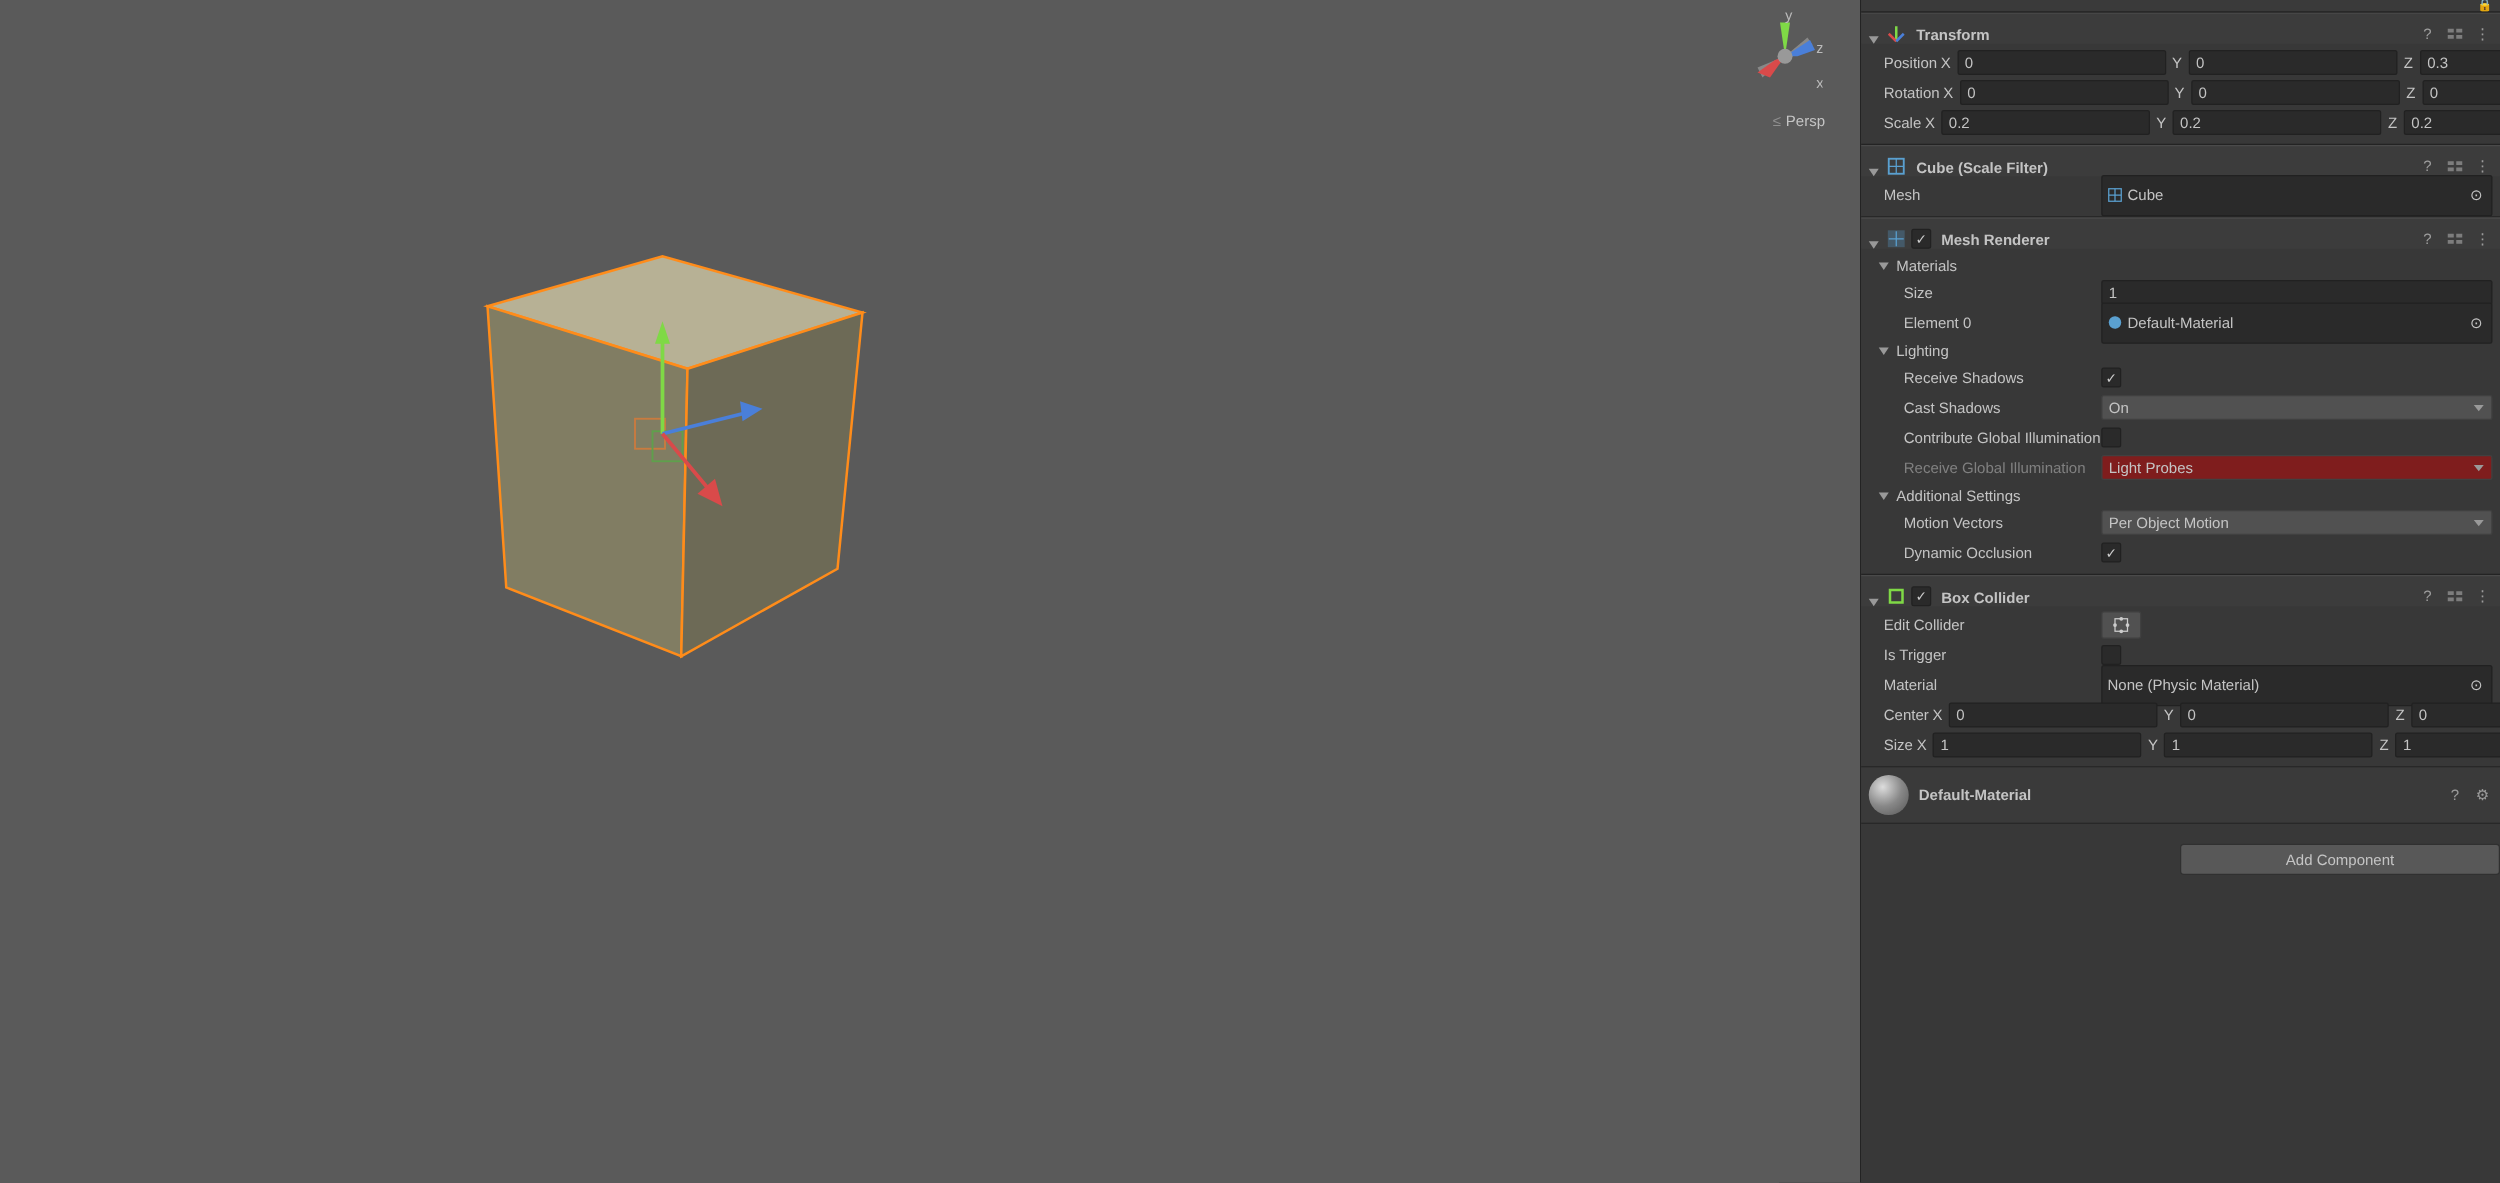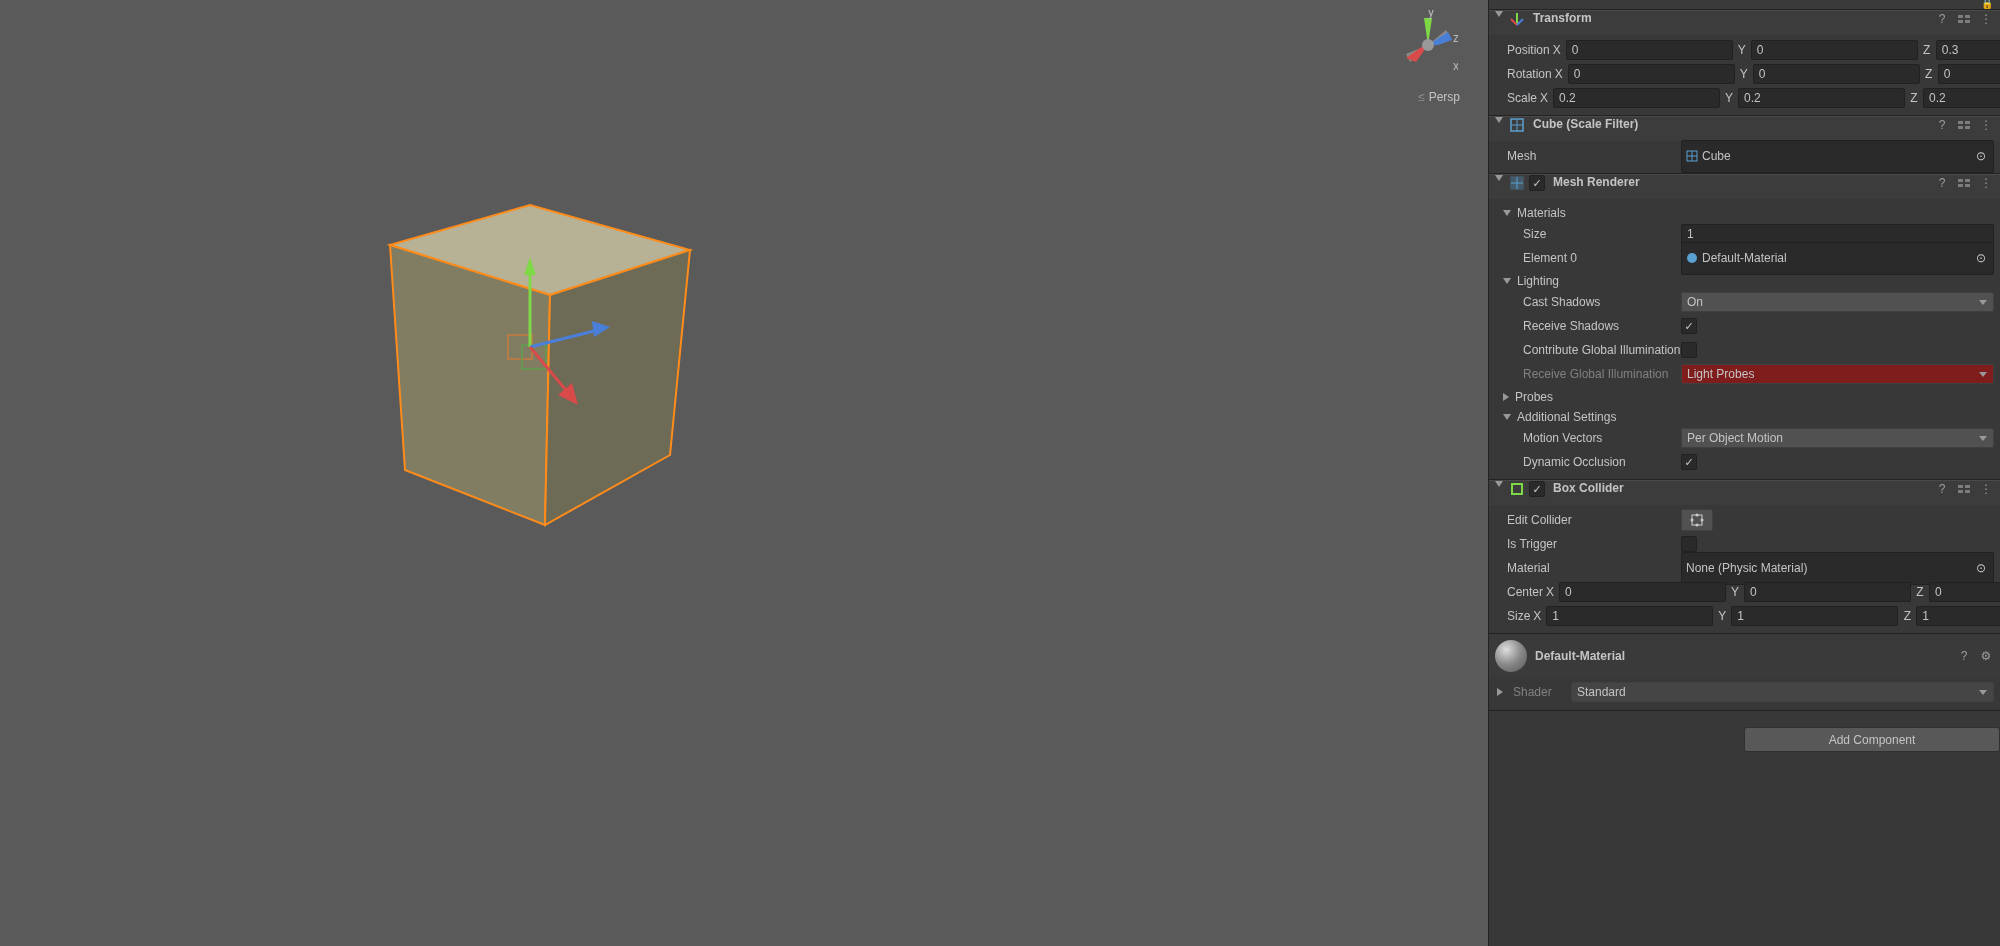--- a/index.html
+++ b/index.html
@@ -3,21 +3,21 @@
 <meta charset="utf-8">
 <style>
 *{margin:0;padding:0;box-sizing:border-box;font-family:Arial,sans-serif;font-size:12px;color:#c4c4c4}
 body{background:#383838;width:2000px;height:946px;display:flex;overflow:hidden}
 .viewport{flex:1;background:#5a5a5a;position:relative;overflow:hidden}
 .inspector{width:512px;background:#383838;border-left:1px solid #232323;display:flex;flex-direction:column;overflow-y:auto}
 .axis-gizmo{position:absolute;top:10px;right:30px;width:60px;height:70px}
 .persp-label{position:absolute;top:88px;right:28px;font-size:14px;color:#aaa}
 .cube-3d{position:absolute;left:380px;top:195px;width:320px;height:340px}
 .comp{border-bottom:1px solid #232323}
-.comp-header{display:flex;align-items:flex-start;height:25px;background:#3c3c3c;padding:0 6px;gap:4px;border-top:1px solid #4a4a4a}
+.comp-header{display:flex;align-items:flex-end;height:25px;background:#3c3c3c;padding:0 6px;gap:4px;border-top:1px solid #4a4a4a}
 .foldout{width:0;height:0;border-left:4px solid transparent;border-right:4px solid transparent;border-top:6px solid #999;margin-right:2px;cursor:pointer}
 .foldout.right{border-top:4px solid transparent;border-bottom:4px solid transparent;border-left:6px solid #999;border-right:none}
 .comp-icon{width:16px;height:16px;display:flex;align-items:center;justify-content:center}
 .comp-title{font-weight:bold;flex:1;margin-left:4px}
 .header-actions{display:flex;gap:6px;align-items:center}
 .icon-btn{width:16px;height:16px;cursor:pointer;display:flex;align-items:center;justify-content:center;opacity:0.7}
 .comp-body{padding:4px 6px}
 .row{display:flex;height:22px;margin-bottom:2px}
 .row .label{width:186px;padding-left:12px;display:flex;align-items:center;gap:4px}
 .row .label.indent{padding-left:28px}
@@ -234,51 +234,47 @@
             <span class="obj-text">Default-Material</span>
             <div class="obj-picker">⊙</div>
           </div>
         </div>
       </div>
       <div class="subhead">
           <div class="foldout"></div>
           <span>Lighting</span>
         </div>
       <div class="row">
+        <div class="label indent">Receive Shadows</div>
+        <div class="control">
+            <div class="checkbox checked"></div>
+          </div>
+      </div>
+      <div class="row">
         <div class="label indent">Cast Shadows</div>
         <div class="control">
             <div class="dropdown">
               <span>On</span>
             </div>
           </div>
       </div>
       <div class="row">
-        <div class="label indent">Receive Shadows</div>
-        <div class="control">
-            <div class="checkbox checked"></div>
-          </div>
-      </div>
-      <div class="row">
         <div class="label indent" style="white-space:nowrap;overflow:hidden">Contribute Global Illumination</div>
         <div class="control">
             <div class="checkbox"></div>
           </div>
       </div>
       <div class="row">
         <div class="label indent dimmed" style="white-space:nowrap;overflow:hidden">Receive Global Illumination</div>
         <div class="control">
             <div class="dropdown dimmed" style="background:#7f1d1d">
               <span>Light Probes</span>
             </div>
           </div>
       </div>
-      <div class="subhead">
-          <div class="foldout right"></div>
-          <span>Probes</span>
-        </div>
       <div class="subhead">
           <div class="foldout"></div>
           <span>Additional Settings</span>
         </div>
       <div class="row">
         <div class="label indent">Motion Vectors</div>
         <div class="control">
             <div class="dropdown">
               <span>Per Object Motion</span>
             </div>
@@ -375,27 +371,20 @@
     <div class="mat-preview">
       <div class="mat-sphere"></div>
       <div class="mat-info">
         <div class="mat-name">Default-Material</div>
       </div>
       <div class="header-actions">
         <div class="icon-btn">?</div>
         <div class="icon-btn">⚙</div>
       </div>
     </div>
-    <div class="shader-row">
-      <div class="foldout right"></div>
-      <span class="dimmed" style="width:50px">Shader</span>
-      <div class="dropdown dimmed" style="background:#454545">
-          <span>Standard</span>
-        </div>
-    </div>
   </div>
 
   <div class="add-comp-row">
     <div class="add-comp-btn">
         <span>Add Component</span>
       </div>
   </div>
 </div>
 
 </body></html>

